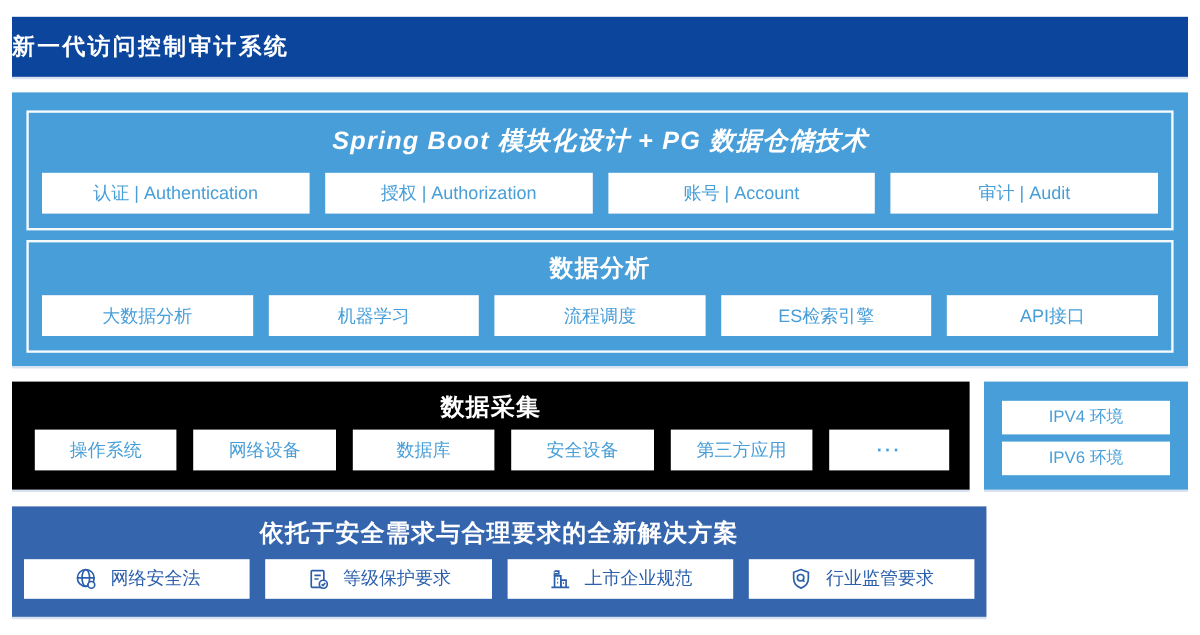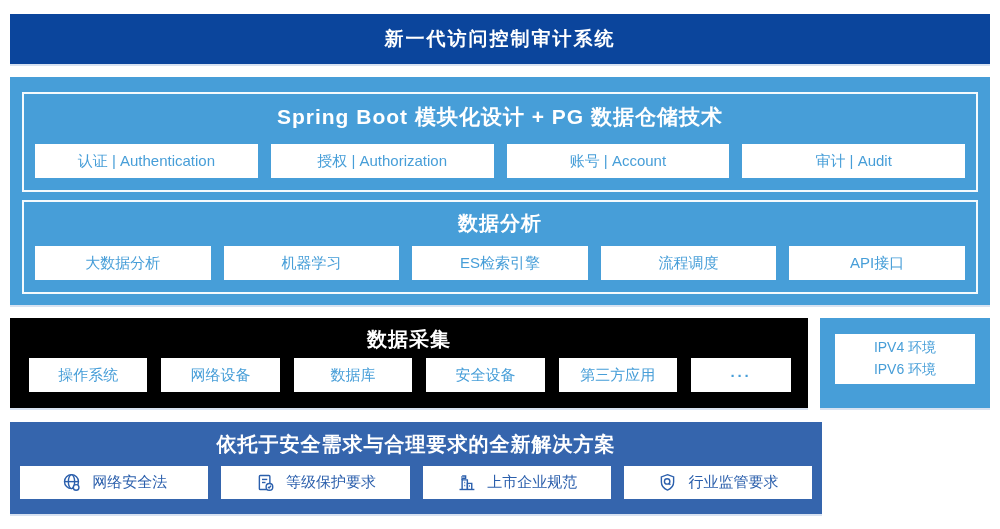--- a/index.html
+++ b/index.html
@@ -8,42 +8,42 @@
     width: 1000px; height: 529px;
     position: relative;
     font-family: "Liberation Sans", "DejaVu Sans", sans-serif;
   }
   .panel { position: absolute; }
 
   
   .banner {
     left: 10px; top: 14px; width: 980px; height: 50px;
     background: #0b459c;
-    display: flex; align-items: center; justify-content: center;
+    display: flex; align-items: center; 
     color: #ffffff; font-size: 19px; font-weight: bold; letter-spacing: 2px;
     box-shadow: 0 2px 0 rgba(184,203,229,0.55);
   }
 
   
   .platform {
     left: 10px; top: 77px; width: 980px; height: 228px;
     background: #479ed8;
     box-shadow: 0 2px 0 rgba(184,203,229,0.55);
   }
   .sub-panel {
     position: absolute; left: 12px; right: 12px;
     border: 2px solid rgba(255,255,255,0.95);
   }
   .sub-panel.modules { top: 15px; height: 100px; }
   .sub-panel.analysis { top: 123px; height: 94px; }
   .sub-title {
     text-align: center; color: #ffffff; font-weight: bold;
     letter-spacing: 1px;
   }
-  .modules .sub-title { margin-top: 9px; font-size: 21px; }
+  .modules .sub-title { margin-top: 9px; font-size: 21px; font-style: italic; }
   .analysis .sub-title { margin-top: 8px; font-size: 20px; }
   .box-row {
     position: absolute; left: 11px; right: 11px; bottom: 12px;
     display: flex; gap: 13px;
   }
   .wbox {
     flex: 1; height: 34px; background: #ffffff;
     display: flex; align-items: center; justify-content: center;
     color: #479ed8; font-size: 15px; white-space: nowrap;
   }
@@ -63,21 +63,21 @@
     left: 820px; top: 318px; width: 170px; height: 90px;
     background: #479ed8;
     box-shadow: 0 2px 0 rgba(184,203,229,0.55);
     padding-left: 16px;
   }
   .env .wbox {
     position: absolute; left: 15px; right: 15px; height: 28px;
     font-size: 14px;
   }
   .env .wbox.e1 { top: 16px; }
-  .env .wbox.e2 { top: 38px; }
+  .env .wbox.e2 { top: 50px; }
 
   
   .solution {
     left: 10px; top: 422px; width: 812px; height: 92px;
     background: #3565ad;
     box-shadow: 0 2px 0 rgba(184,203,229,0.55);
   }
   .solution .sub-title { margin-top: 9px; font-size: 20px; }
   .solution .box-row { left: 10px; right: 10px; bottom: 15px; }
   .solution .wbox { height: 33px; color: #2b5fac; gap: 10px; }
@@ -101,22 +101,22 @@
       <div class="wbox">账号 | Account</div>
       <div class="wbox">审计 | Audit</div>
     </div>
   </div>
 
   <div class="sub-panel analysis">
     <div class="sub-title">数据分析</div>
     <div class="box-row">
       <div class="wbox">大数据分析</div>
       <div class="wbox">机器学习</div>
+      <div class="wbox">流程调度</div>
       <div class="wbox">ES检索引擎</div>
-      <div class="wbox">流程调度</div>
       <div class="wbox">API接口</div>
     </div>
   </div>
 
 </div>
 
 <div class="panel collection">
   <div class="sub-title">数据采集</div>
   <div class="box-row">
     <div class="wbox">操作系统</div>

